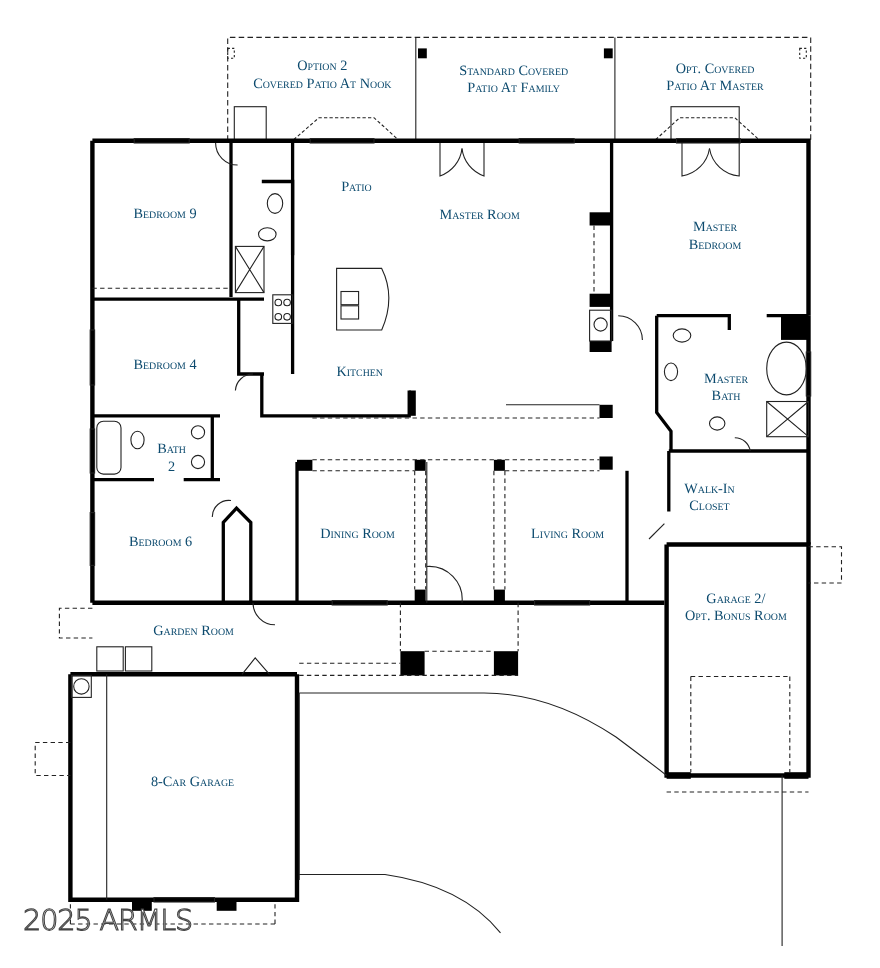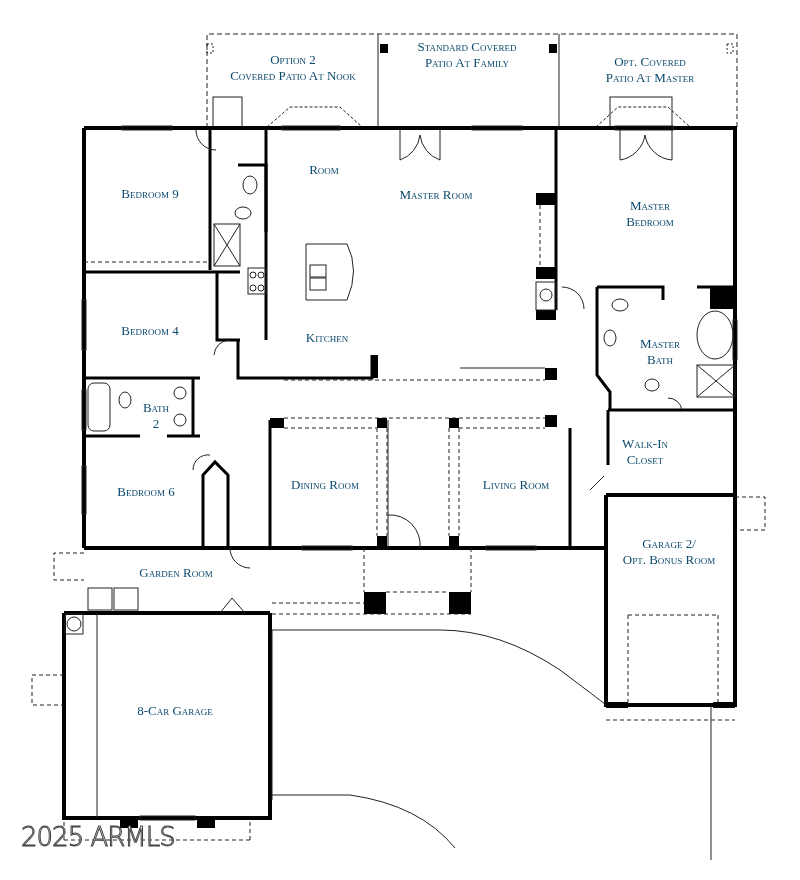--- a/index.html
+++ b/index.html
@@ -188,30 +188,30 @@
     <path d="M620 130 L620 160 A30 30 0 0 0 645 135"></path>
     <path d="M672 130 L672 160 A30 30 0 0 1 645 135"></path>
     <line x1="460" y1="368" x2="545" y2="368"></line>
   </g>
 </svg>
 
 <div class="lbl" style="left:293px;top:52px">
   <span>Option 2</span>
   <span>Covered Patio At Nook</span>
 </div>
-<div class="lbl" style="left:467px;top:39px">
+<div class="lbl" style="left:467px;top:56px">
   <span>Standard Covered</span>
   <span>Patio At Family</span>
 </div>
 <div class="lbl" style="left:650px;top:54px">
   <span>Opt. Covered</span>
   <span>Patio At Master</span>
 </div>
 <div class="lbl" style="left:150px;top:186px">Bedroom 9</div>
-<div class="lbl" style="left:324px;top:162px">Room</div>
+<div class="lbl" style="left:324px;top:162px">Patio</div>
 <div class="lbl" style="left:436px;top:187px">Master Room</div>
 <div class="lbl" style="left:650px;top:198px">
   <span>Master</span>
   <span>Bedroom</span>
 </div>
 <div class="lbl" style="left:150px;top:323px">Bedroom 4</div>
 <div class="lbl" style="left:327px;top:330px">Kitchen</div>
 <div class="lbl" style="left:660px;top:336px">
   <span>Master</span>
   <span>Bath</span>

